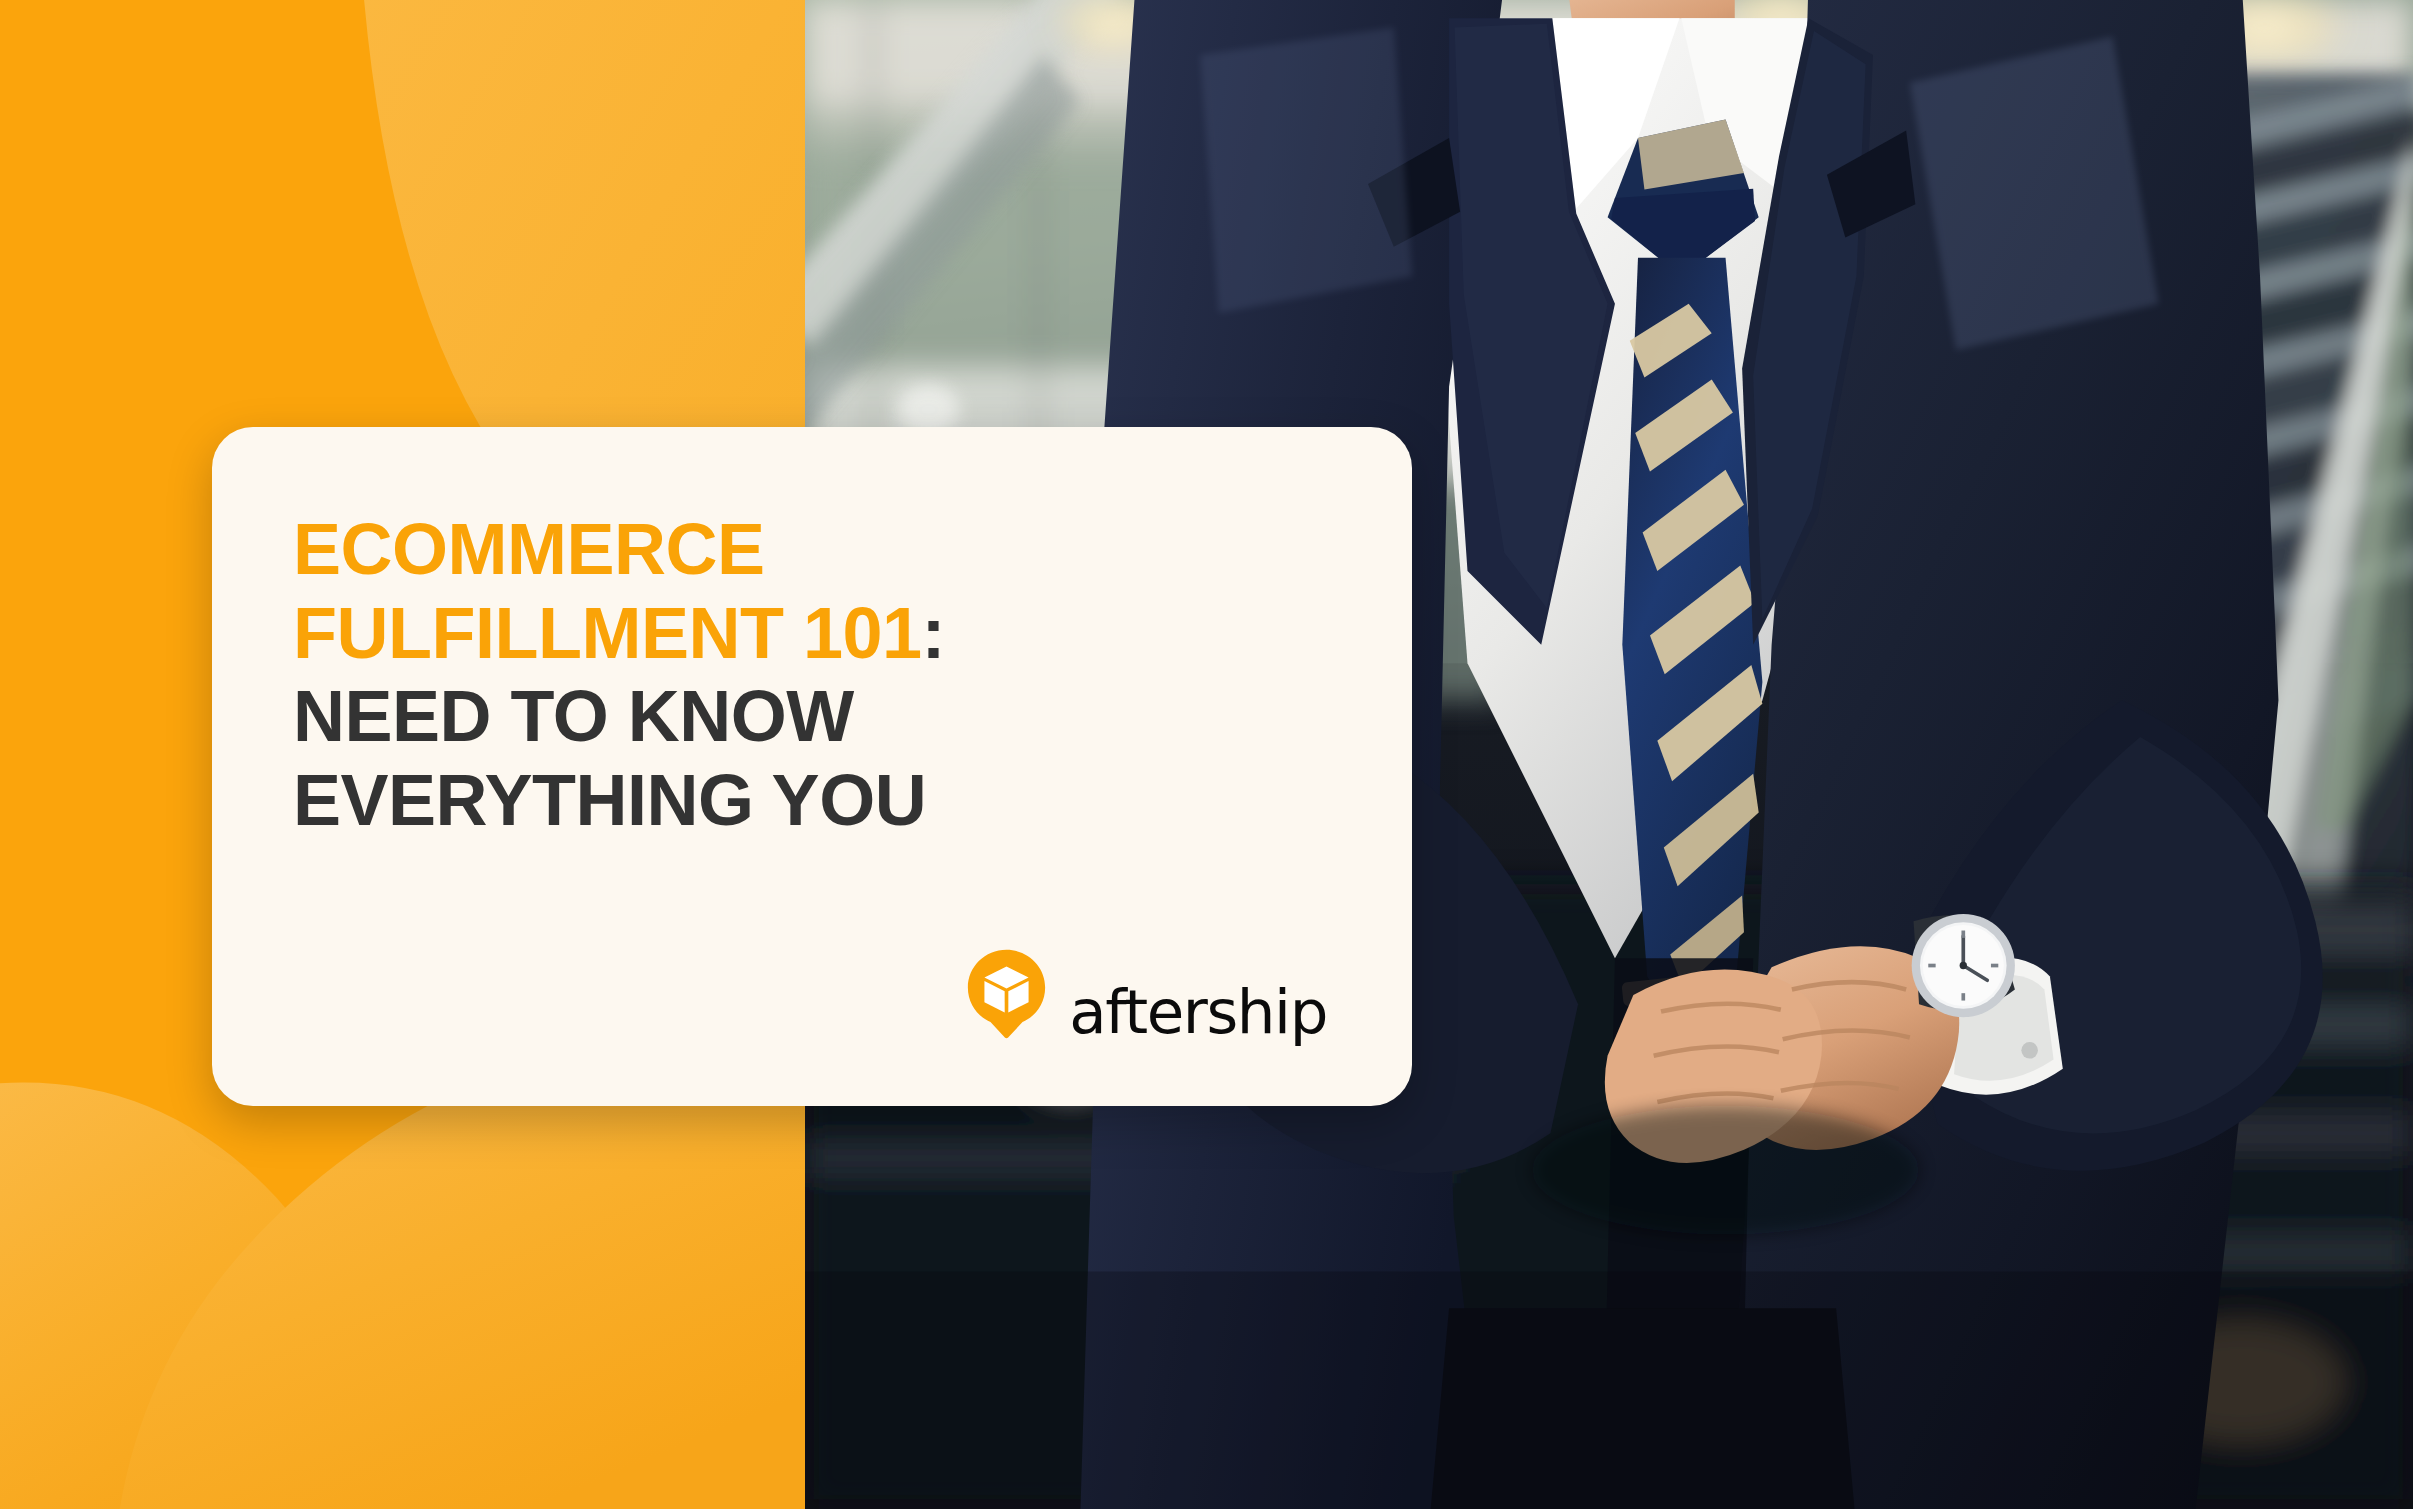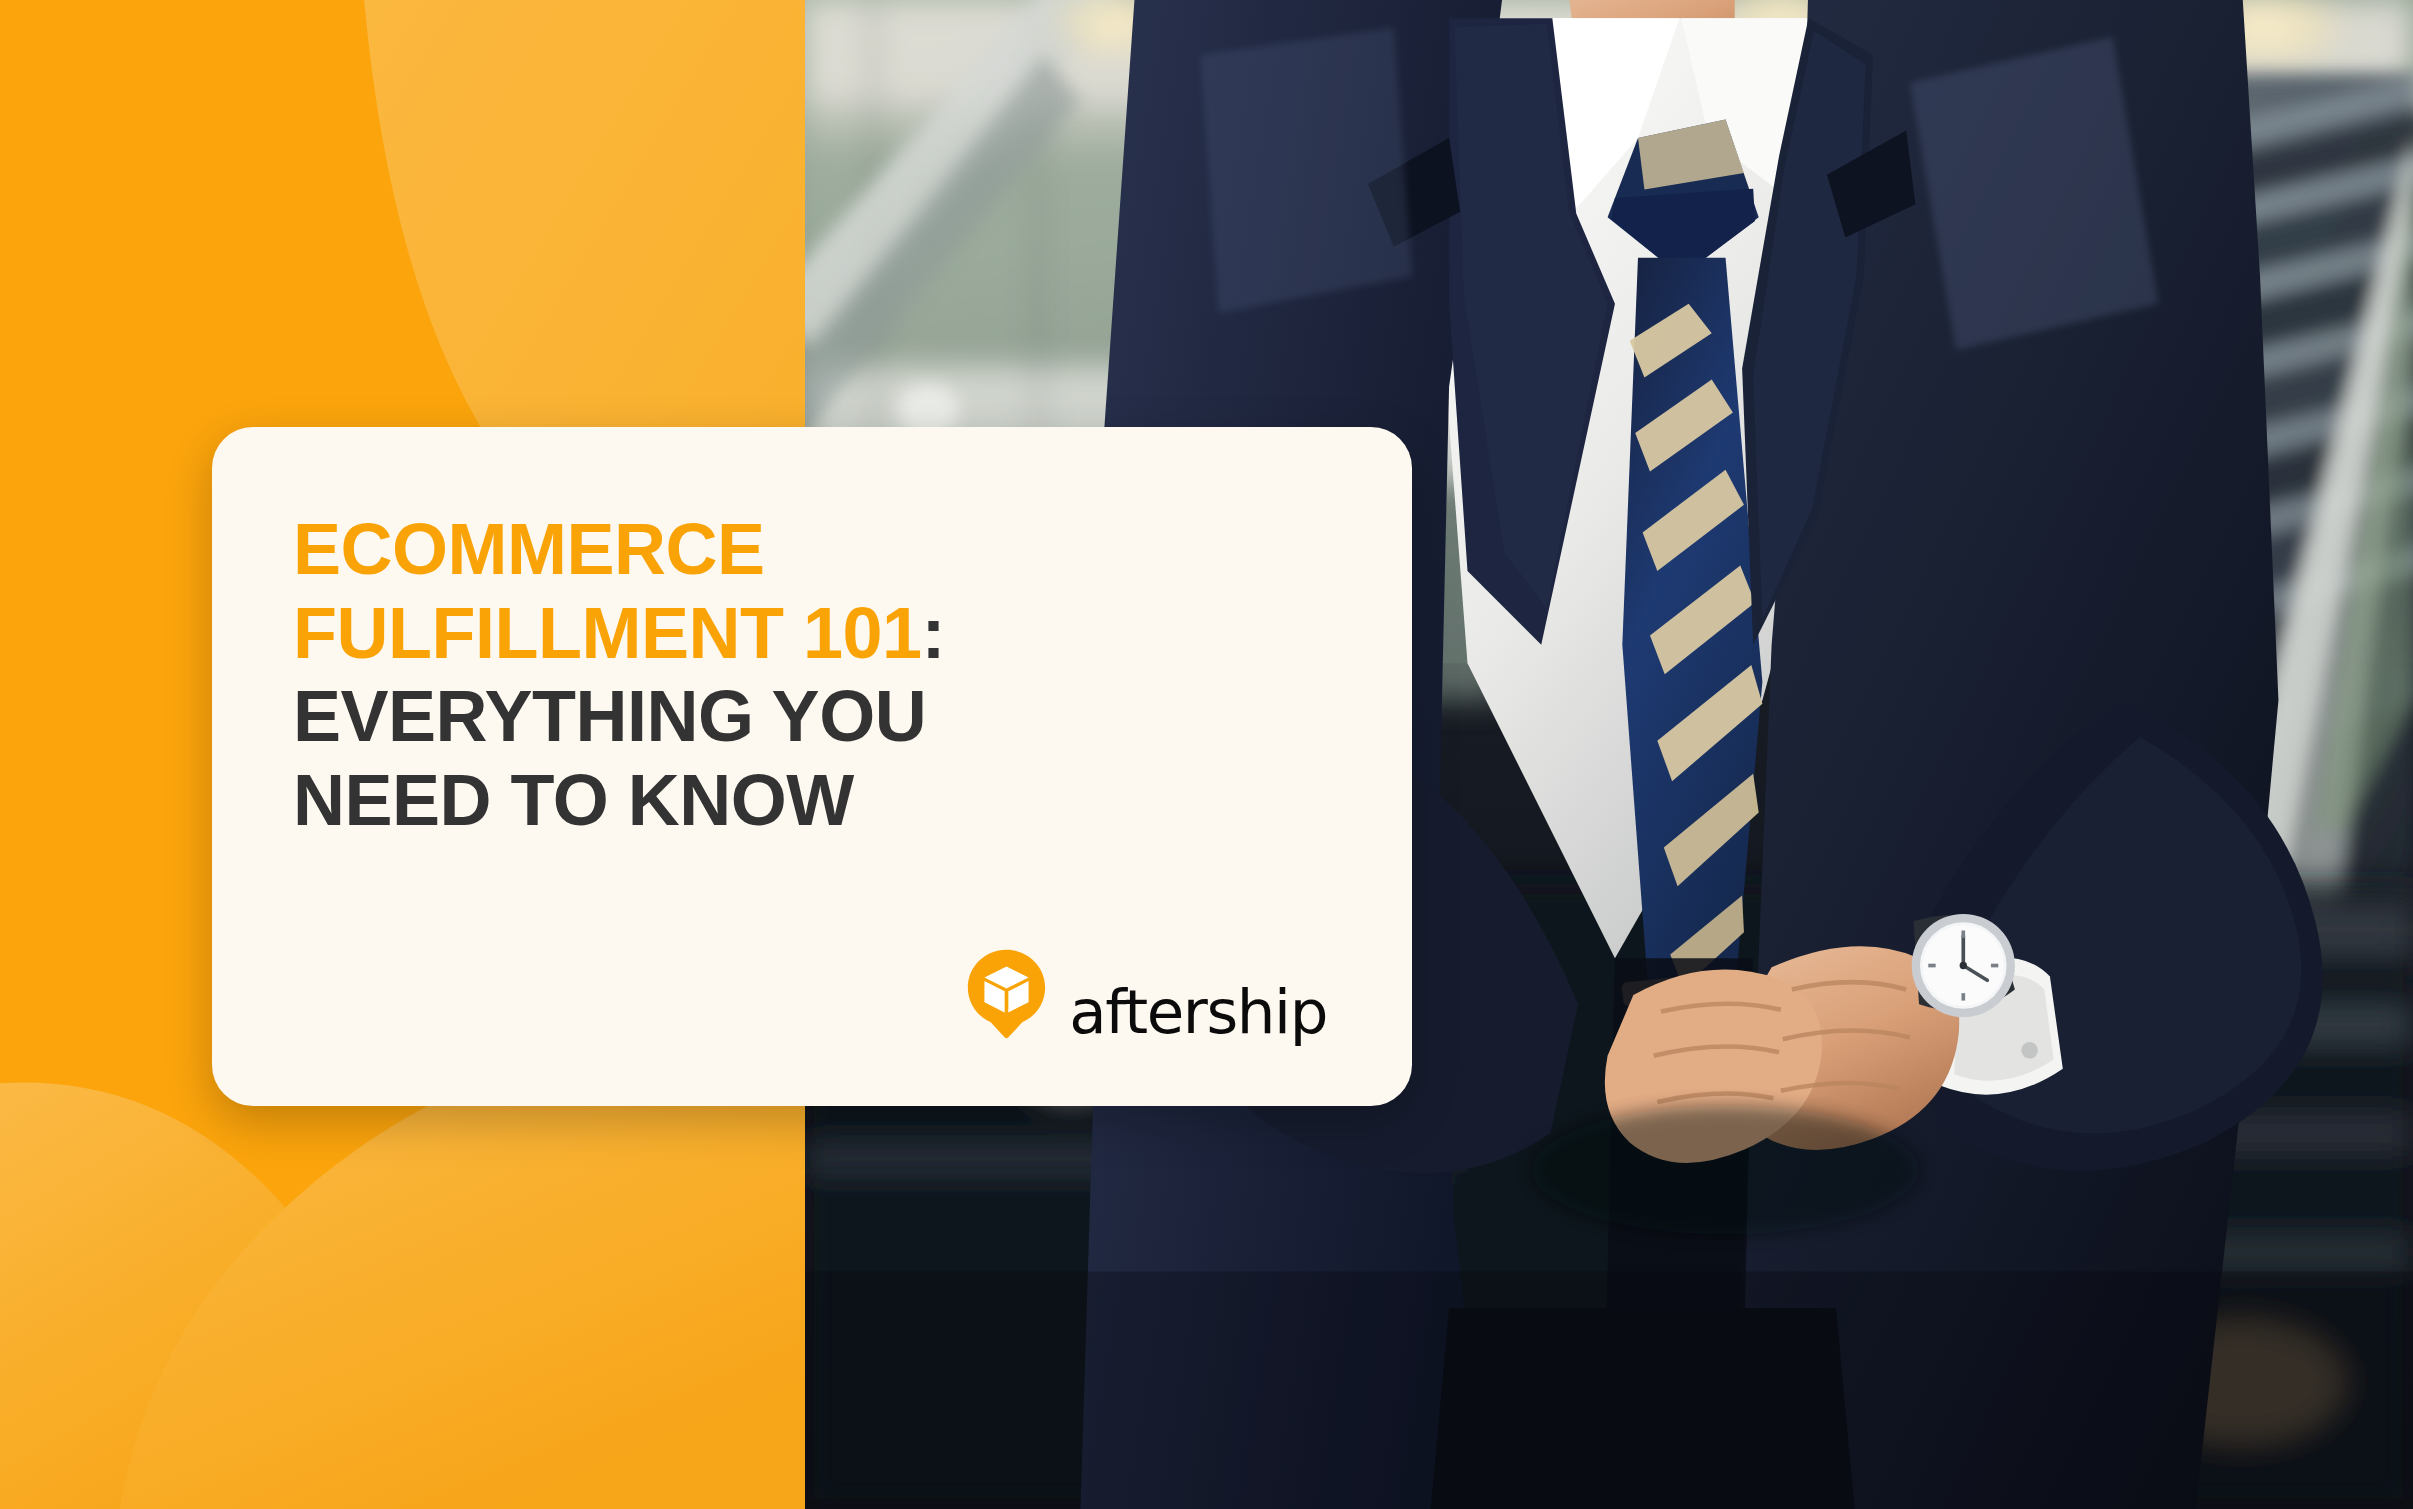--- a/index.html
+++ b/index.html
@@ -362,24 +362,24 @@
   <div class="card">
 
     <h1 class="headline">
       <span class="ln">
         <span class="hl-orange">ECOMMERCE</span>
       </span>
       <span class="ln">
         <span class="hl-orange">FULFILLMENT 101</span><span class="hl-dark">:</span>
       </span>
       <span class="ln">
-        <span class="hl-dark">EVERYTHING YOU</span>
+        <span class="hl-dark">NEED TO KNOW</span>
       </span>
       <span class="ln">
-        <span class="hl-dark">NEED TO KNOW</span>
+        <span class="hl-dark">EVERYTHING YOU</span>
       </span>
     </h1>
 
     <div class="logo-row">
       <svg class="logo-mark" viewBox="0 0 92 100">
         <path d="M46 2 C22.6 2 4 20.4 4 43 C4 60.5 14.2 74.2 28.6 80.5 L44.2 97.4 C45.2 98.5 46.8 98.5 47.8 97.4 L63.4 80.5 C77.8 74.2 88 60.5 88 43 C88 20.4 69.4 2 46 2 Z" fill="#FAA307"></path>
         <path d="M46 20 L70 32 L46 44 L22 32 Z" fill="#FFFFFF"></path>
         <path d="M22 36 L44 47 L44 70 L22 59 Z" fill="#FFFFFF"></path>
         <path d="M70 36 L48 47 L48 70 L70 59 Z" fill="#FFFFFF"></path>
       </svg>

